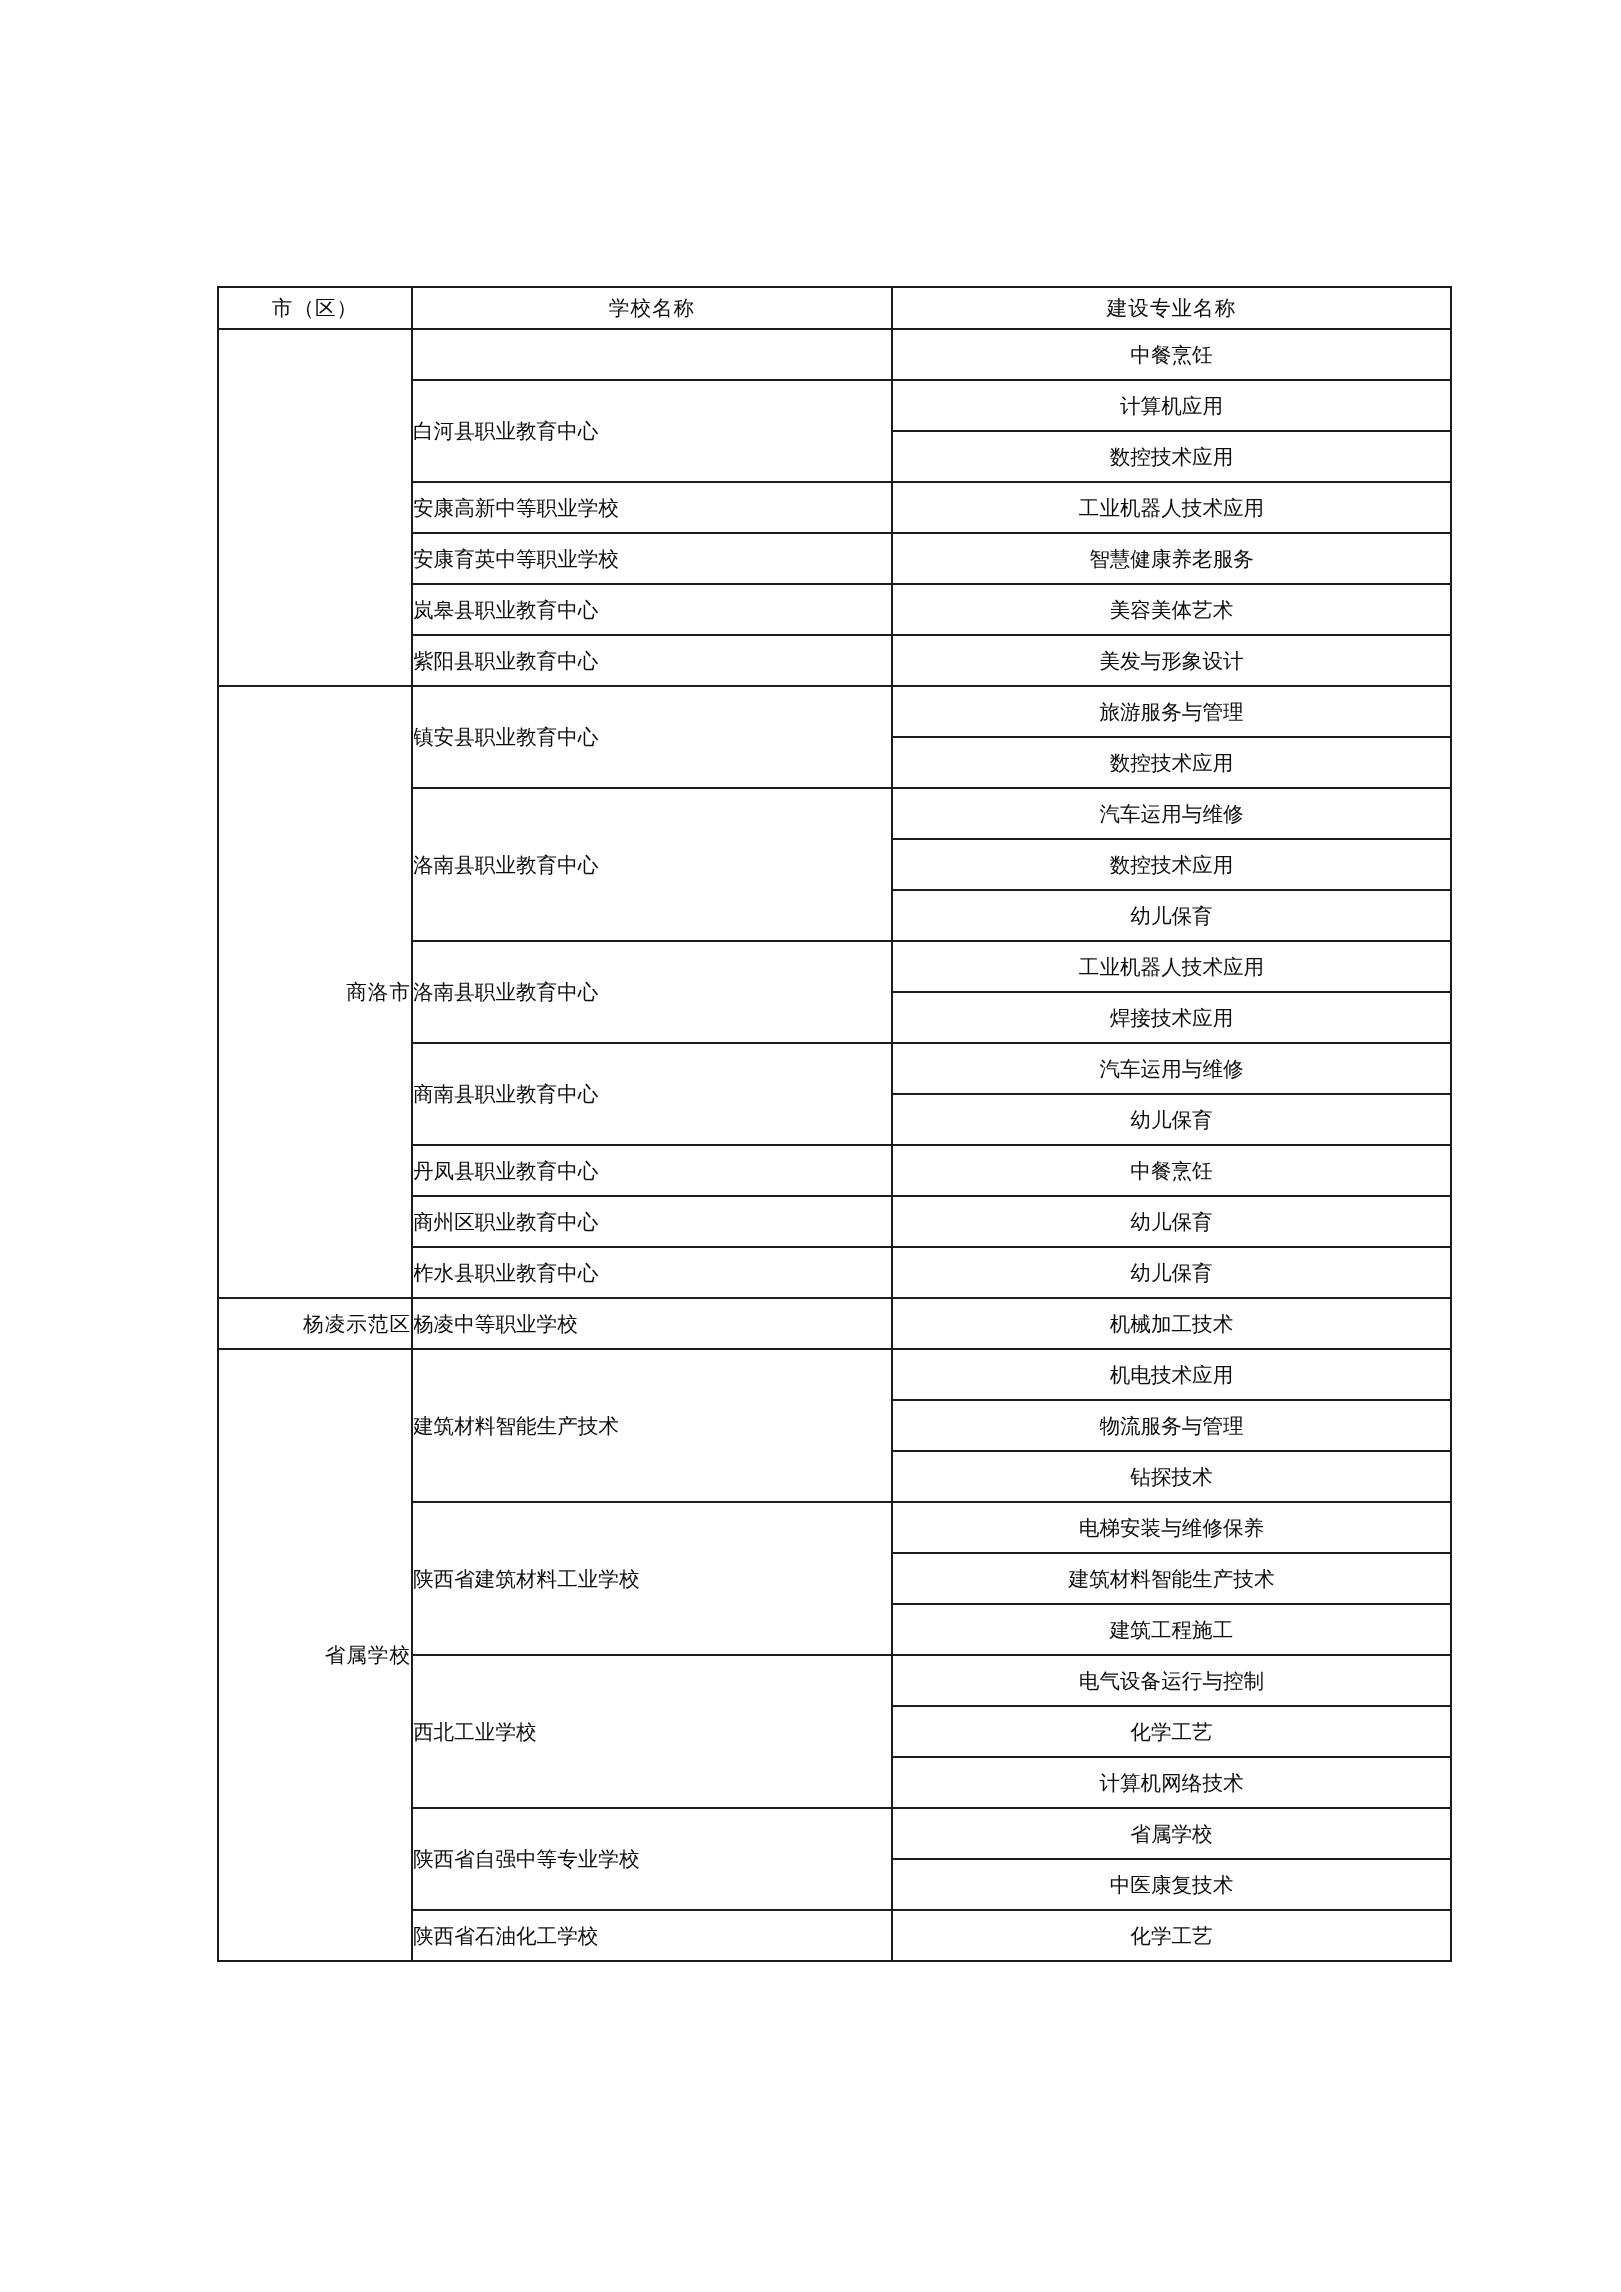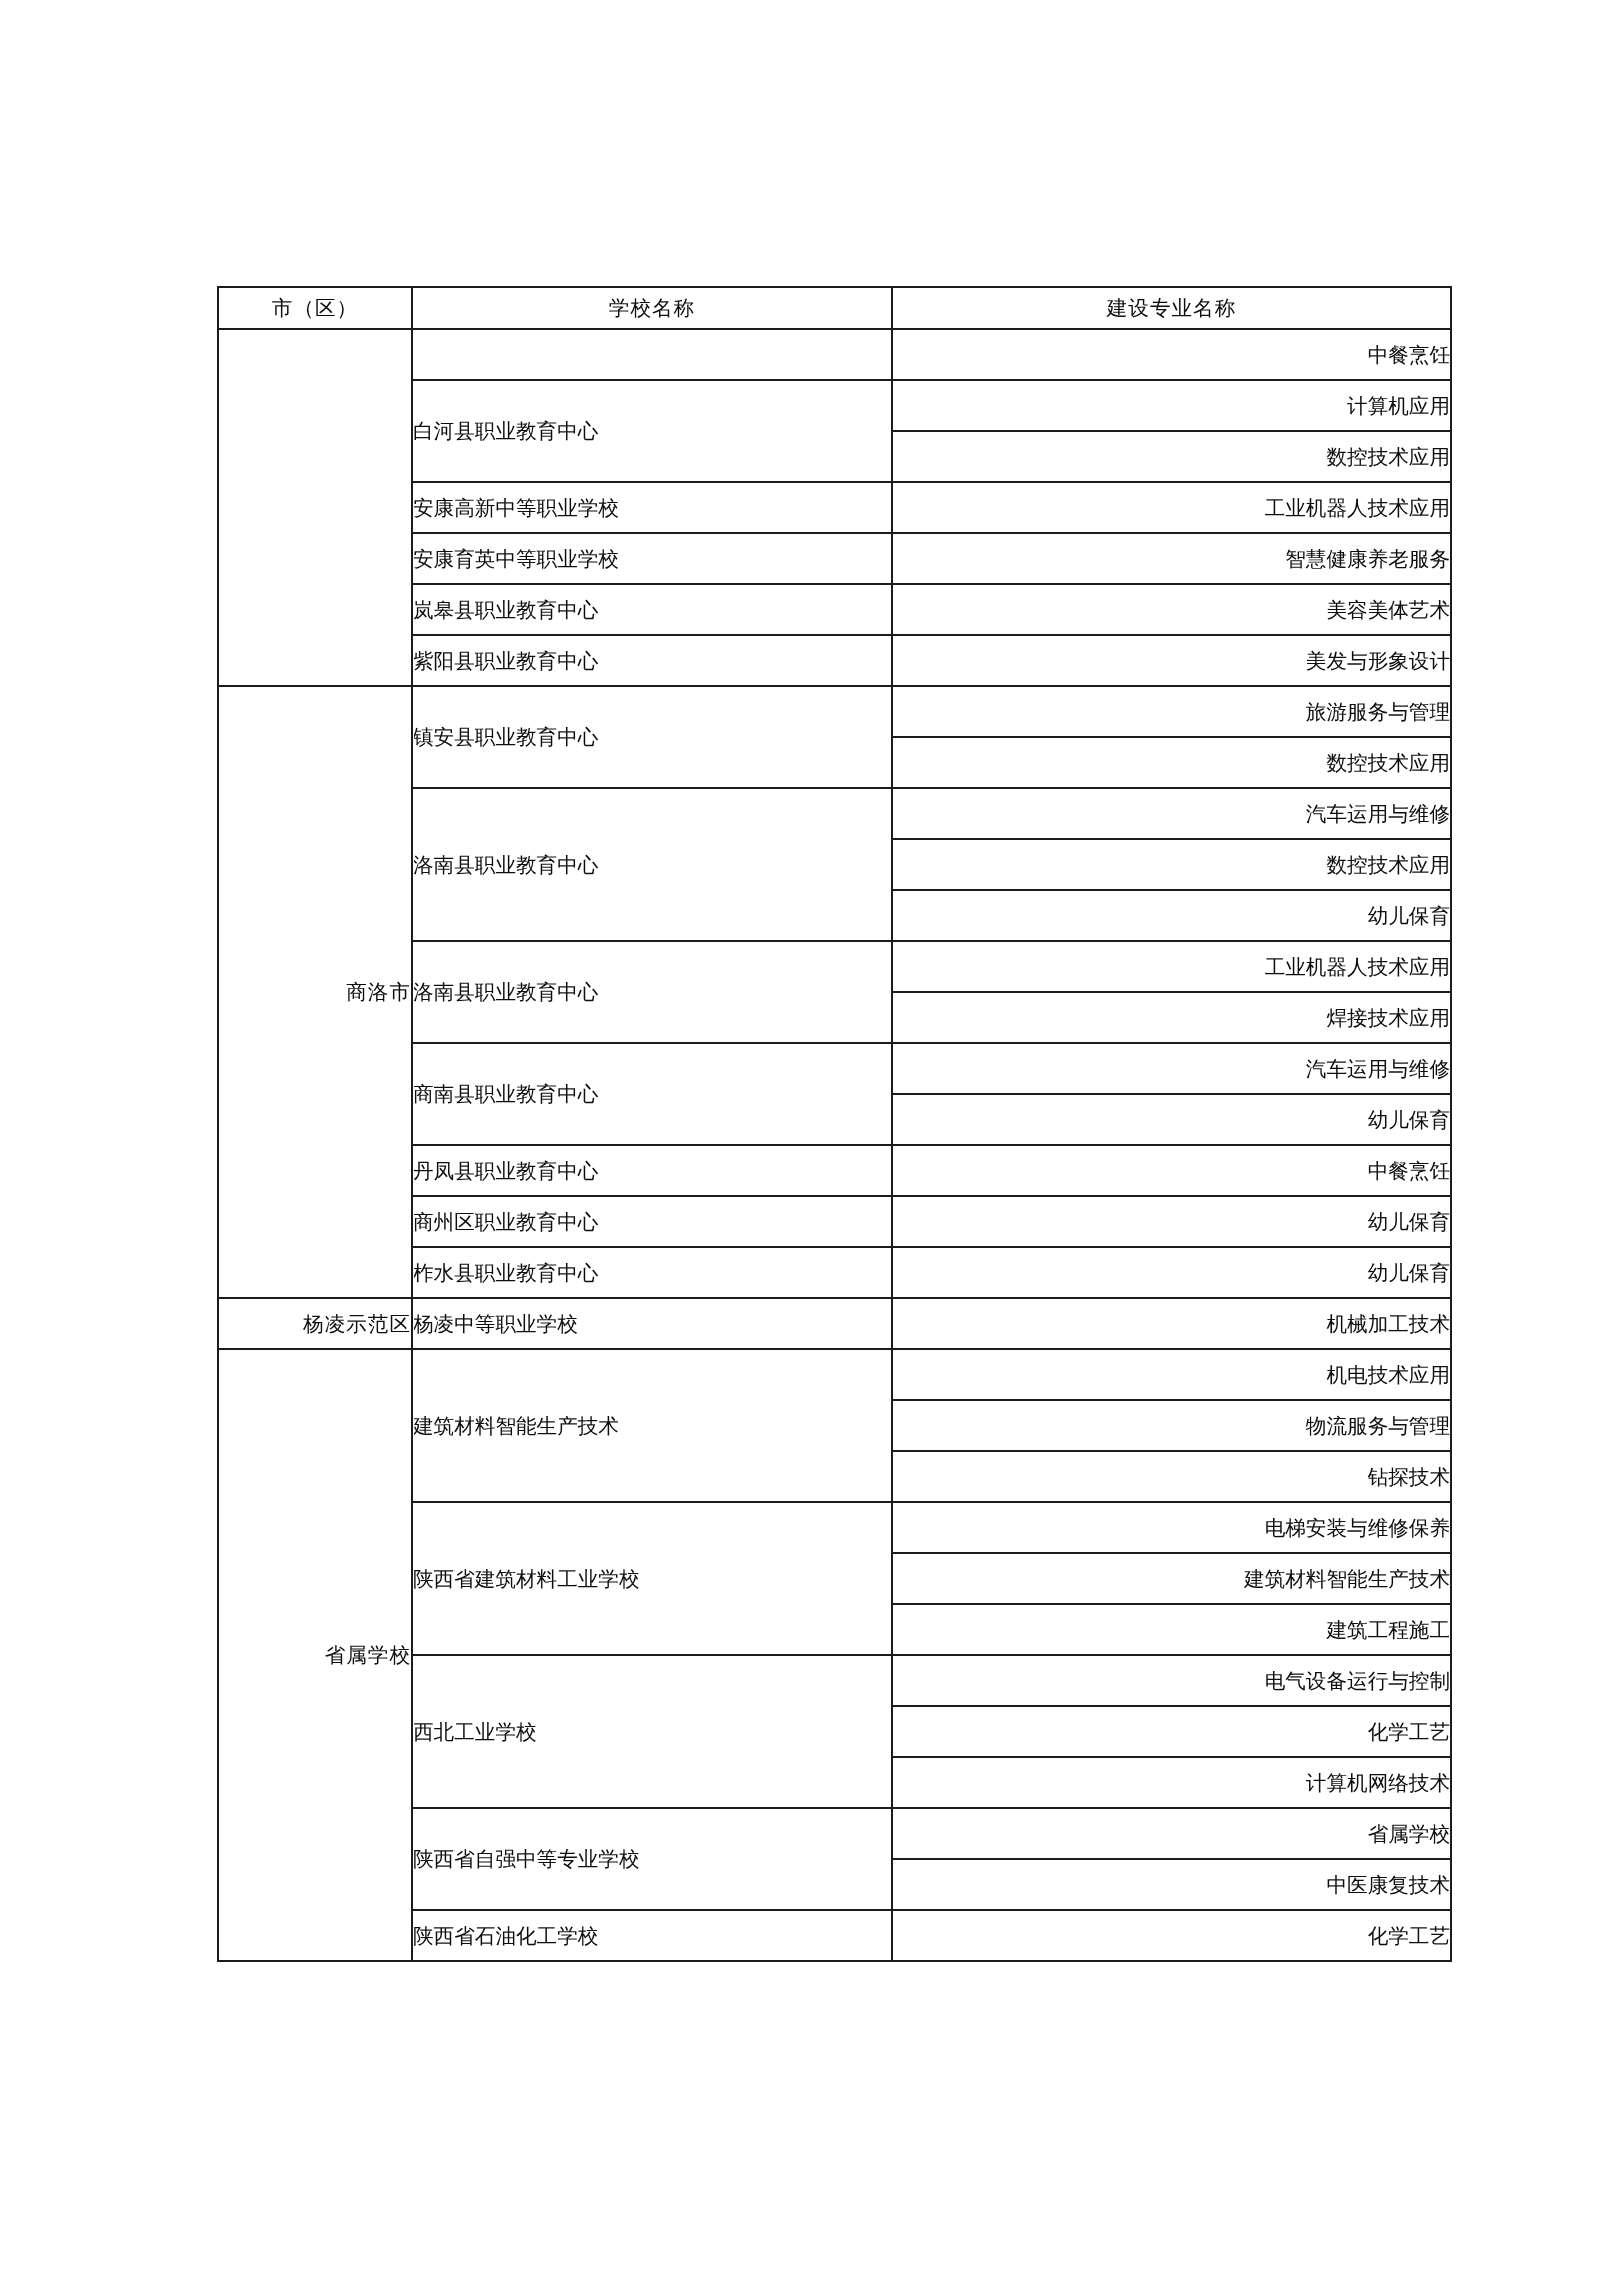--- a/index.html
+++ b/index.html
@@ -57,21 +57,21 @@
   td.region-cell {
     text-align: right;
     letter-spacing: 1px;
   }
   td.school-cell {
     text-align: left;
     padding-left: 22.5px;
     border-radius: 6px;
   }
   td.major-cell {
-    text-align: right;
+    text-align: center;
     padding-left: 18.6px;
   }
 </style>
 </head>
 <body>
 
 <div class="page">
   <div class="table-wrap">
     <table class="majors">
       <colgroup>

